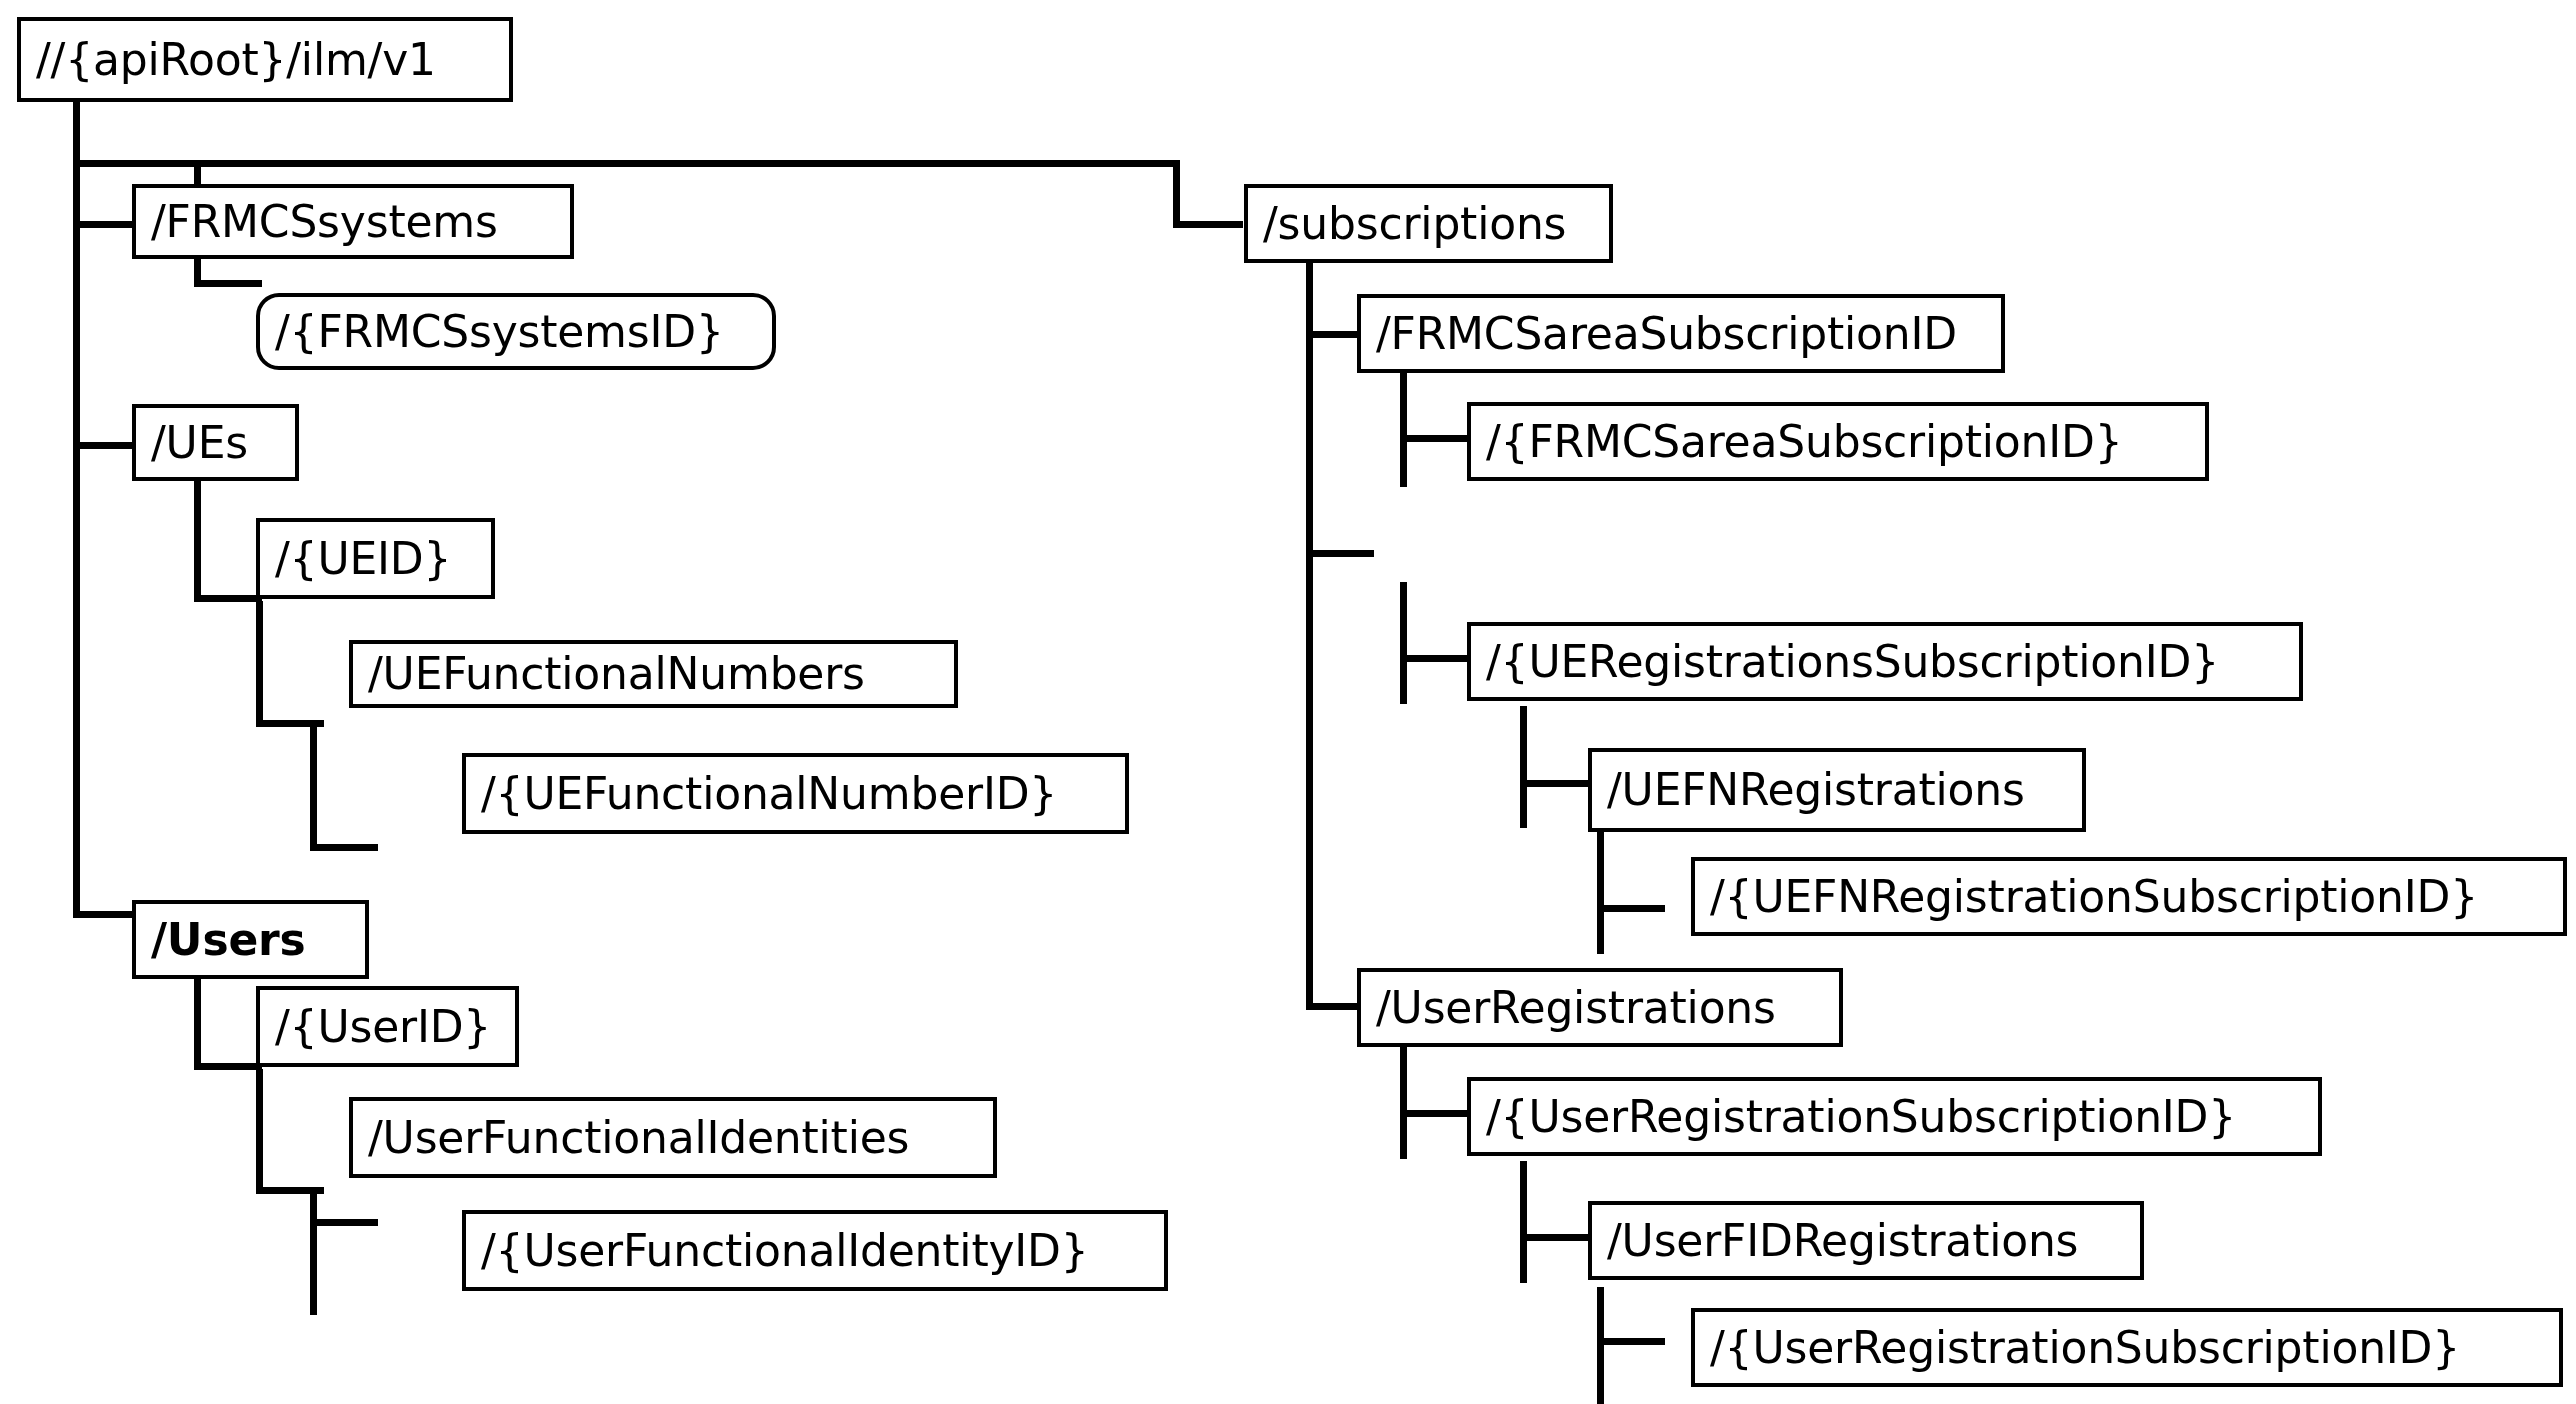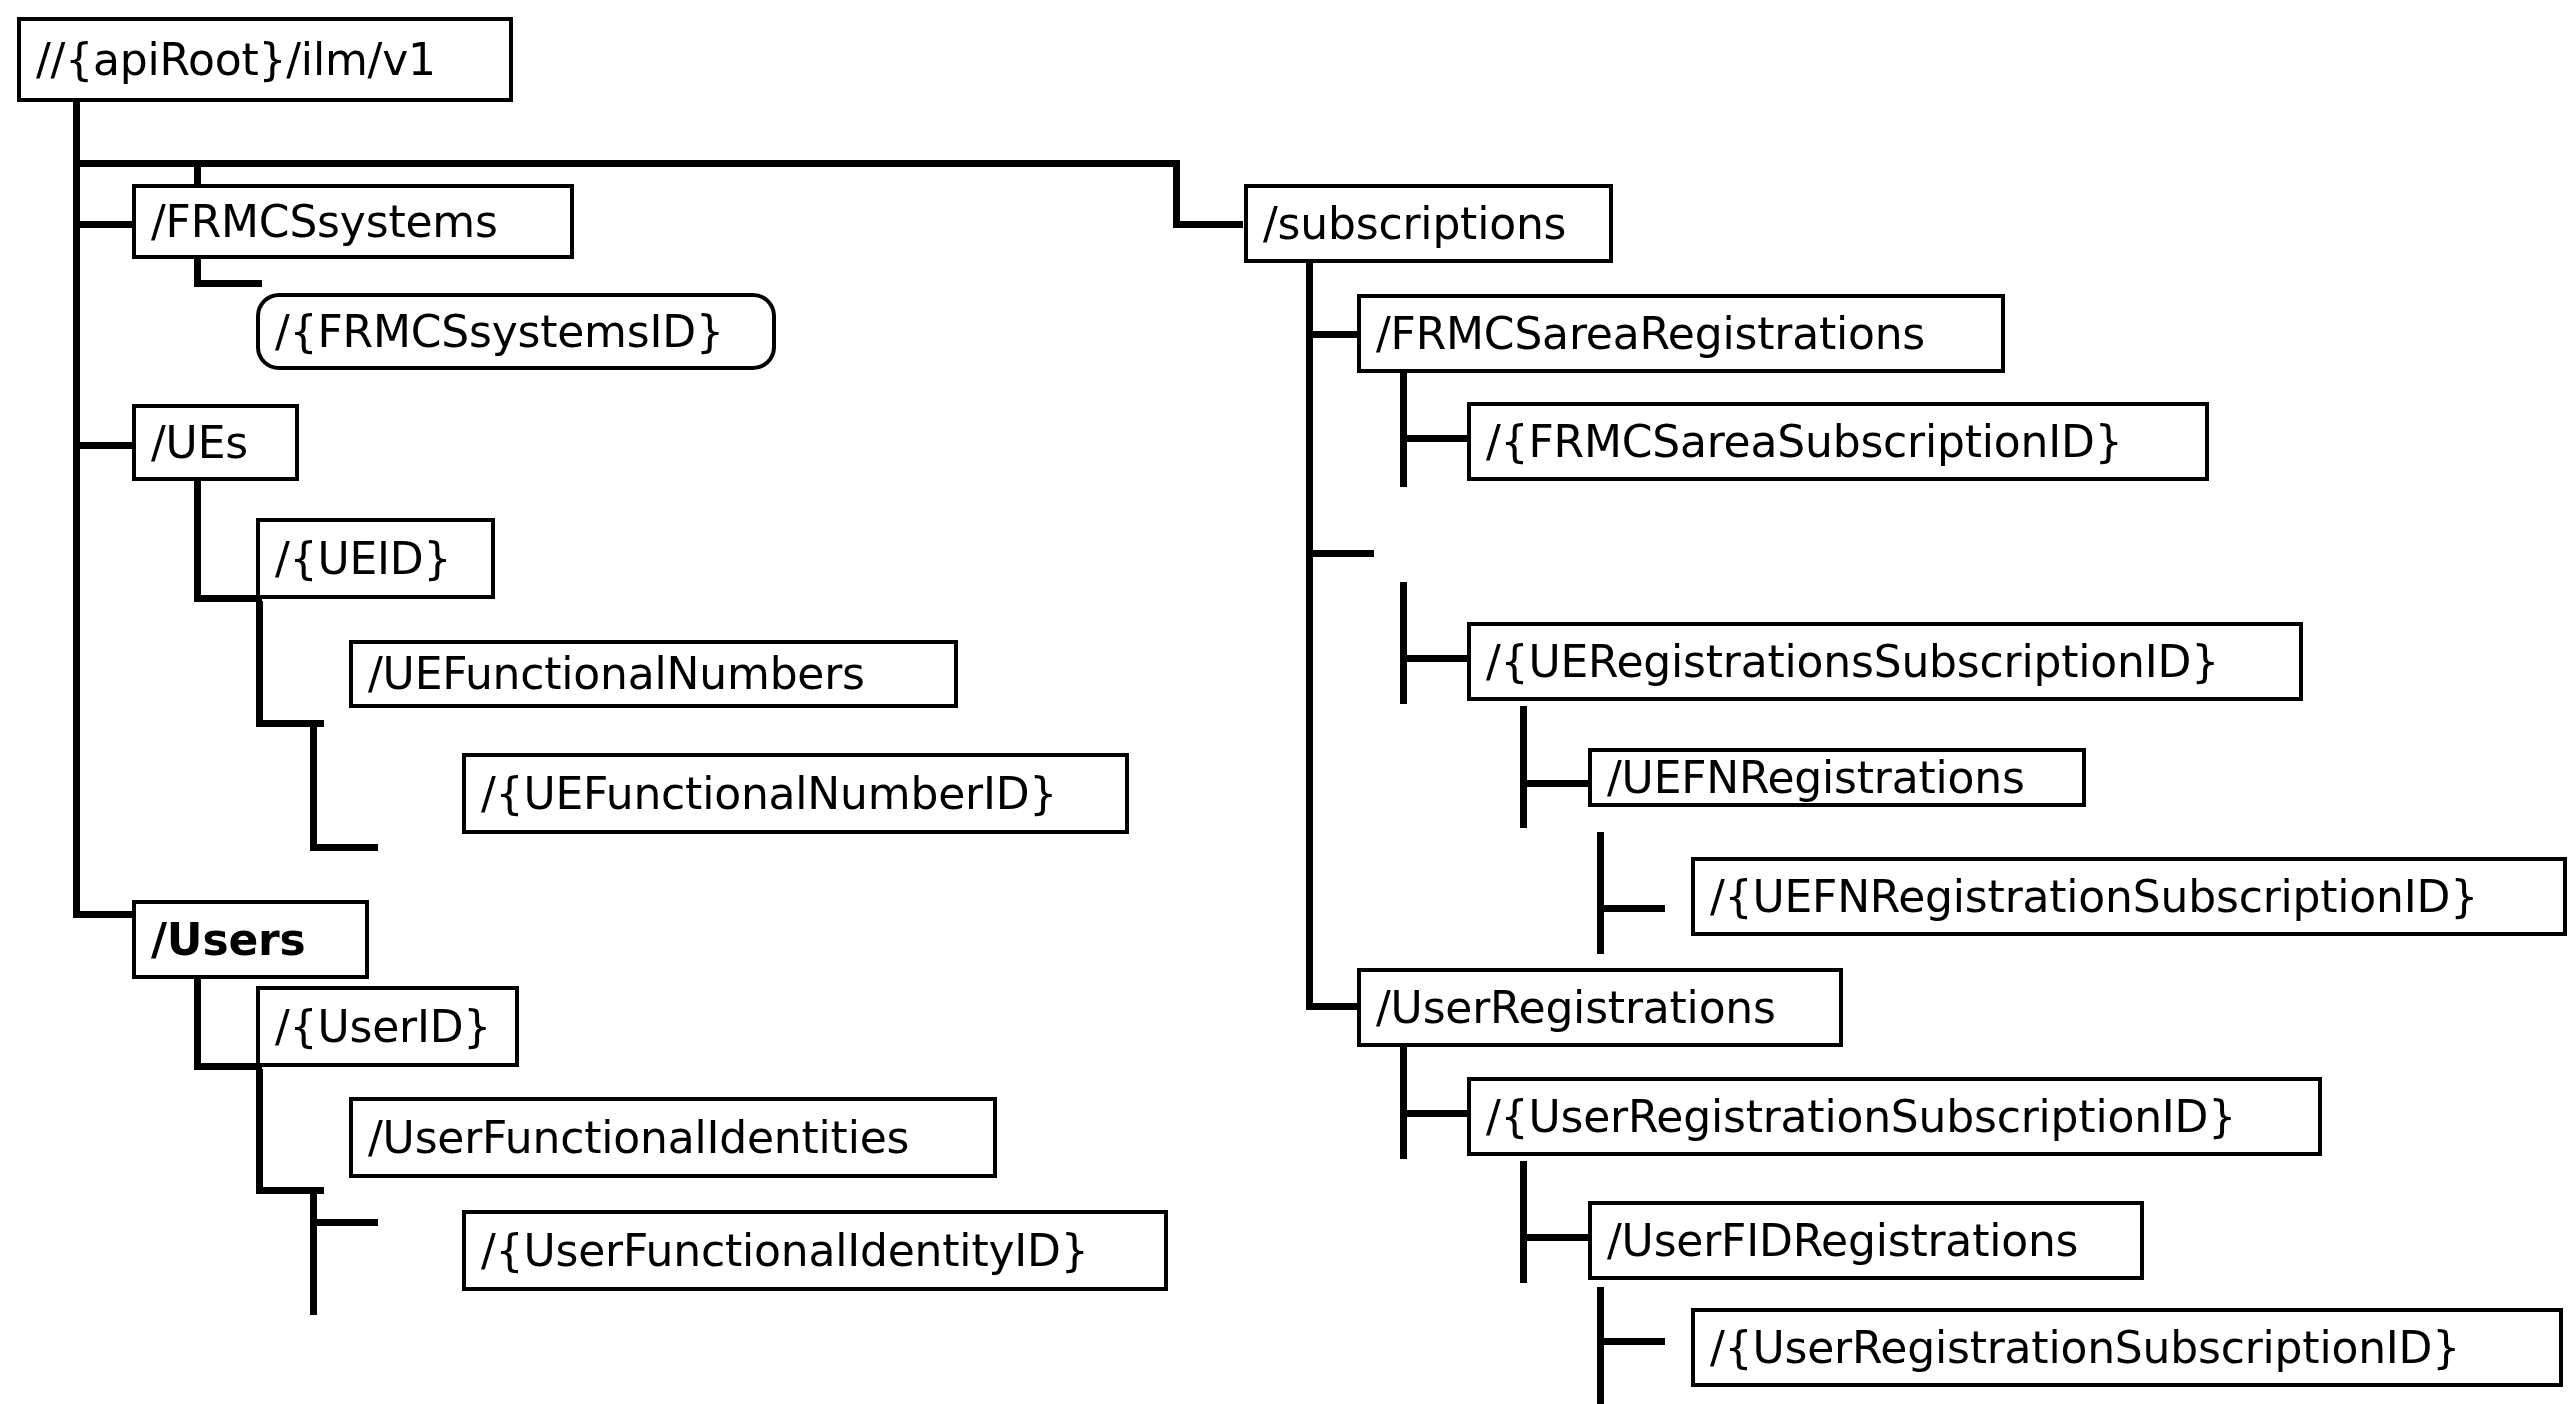--- a/index.html
+++ b/index.html
@@ -172,33 +172,33 @@
 
   <div class="node" style="left:462px; top:1210px; width:706px; height:81px;">
     <span class="label">/{UserFunctionalIdentityID}</span>
   </div>
 
   <div class="node" style="left:1244px; top:184px; width:369px; height:79px;">
     <span class="label">/subscriptions</span>
   </div>
 
   <div class="node" style="left:1357px; top:294px; width:648px; height:79px;">
-    <span class="label">/FRMCSareaRegistrations</span>
+    <span class="label">/FRMCSareaSubscriptionID</span>
   </div>
 
   <div class="node" style="left:1467px; top:402px; width:742px; height:79px;">
     <span class="label">/{FRMCSareaSubscriptionID}</span>
   </div>
 
 
   <div class="node" style="left:1467px; top:622px; width:836px; height:79px;">
     <span class="label">/{UERegistrationsSubscriptionID}</span>
   </div>
 
-  <div class="node" style="left:1588px; top:748px; width:498px; height:59px;align-items:center;">
+  <div class="node" style="left:1588px; top:748px; width:498px; height:84px;align-items:center;">
     <span class="label">/UEFNRegistrations</span>
   </div>
 
   <div class="node" style="left:1691px; top:857px; width:876px; height:79px;">
     <span class="label">/{UEFNRegistrationSubscriptionID}</span>
   </div>
 
   <div class="node" style="left:1357px; top:968px; width:486px; height:79px;">
     <span class="label">/UserRegistrations</span>
   </div>

